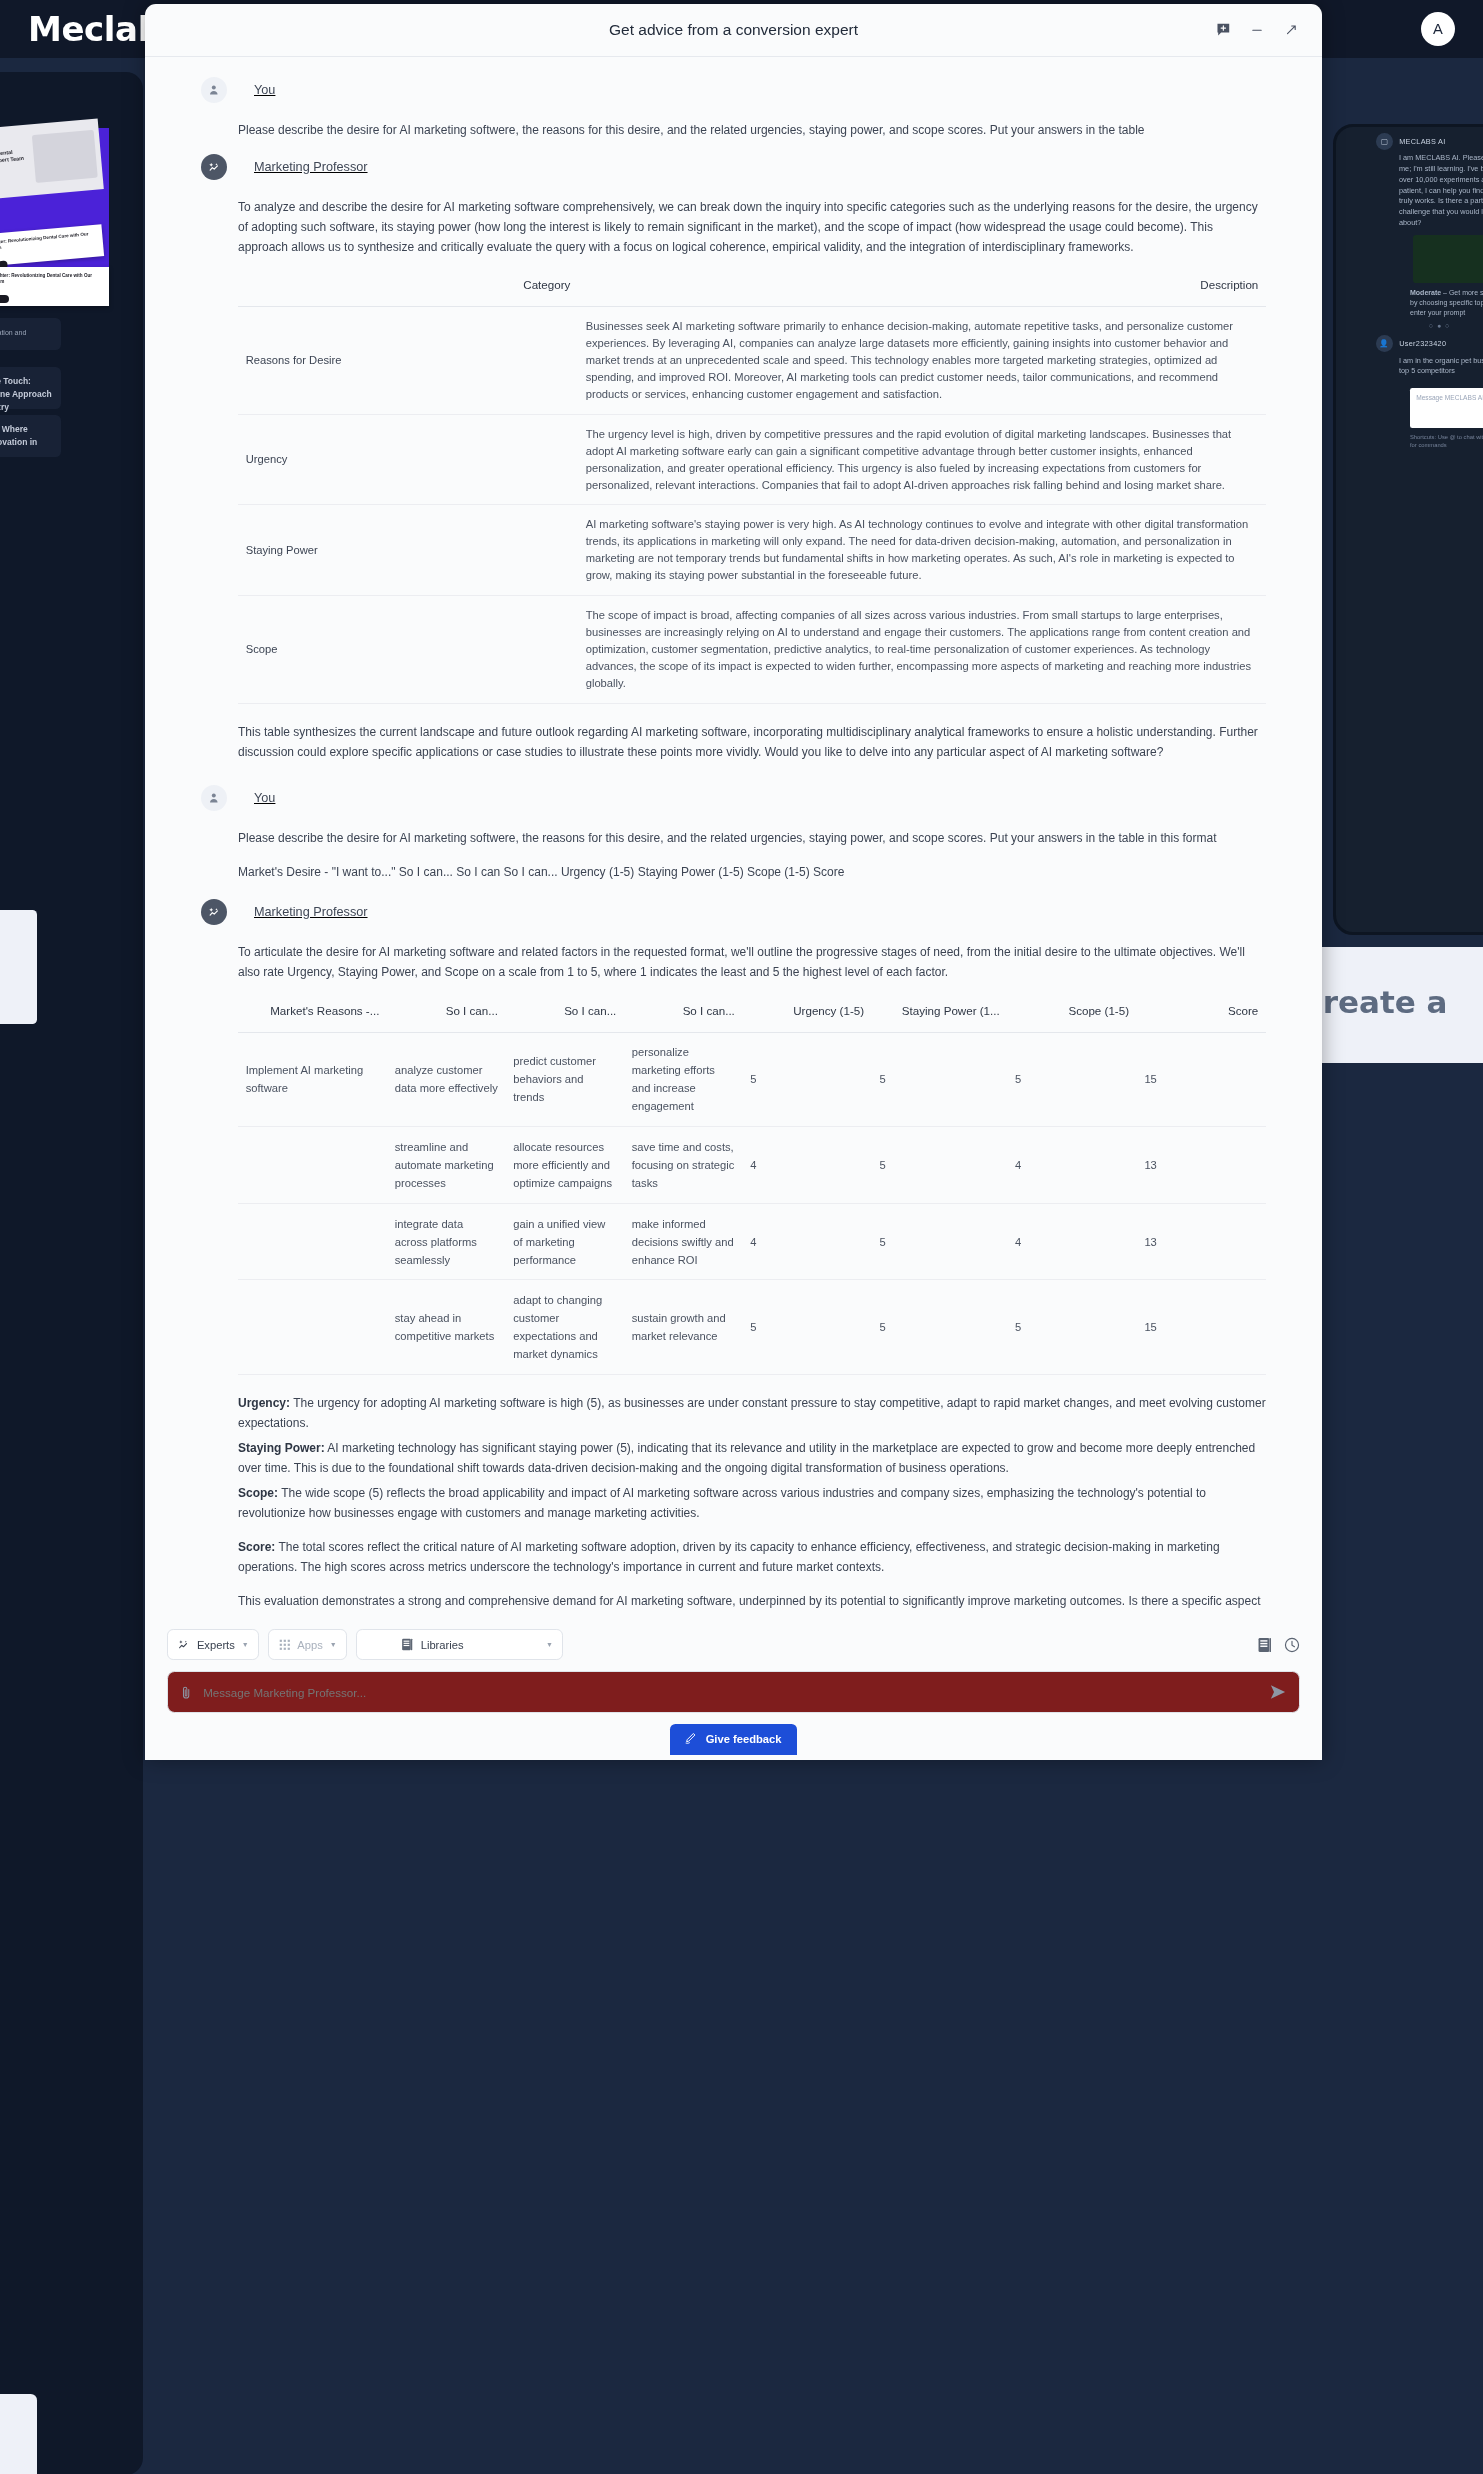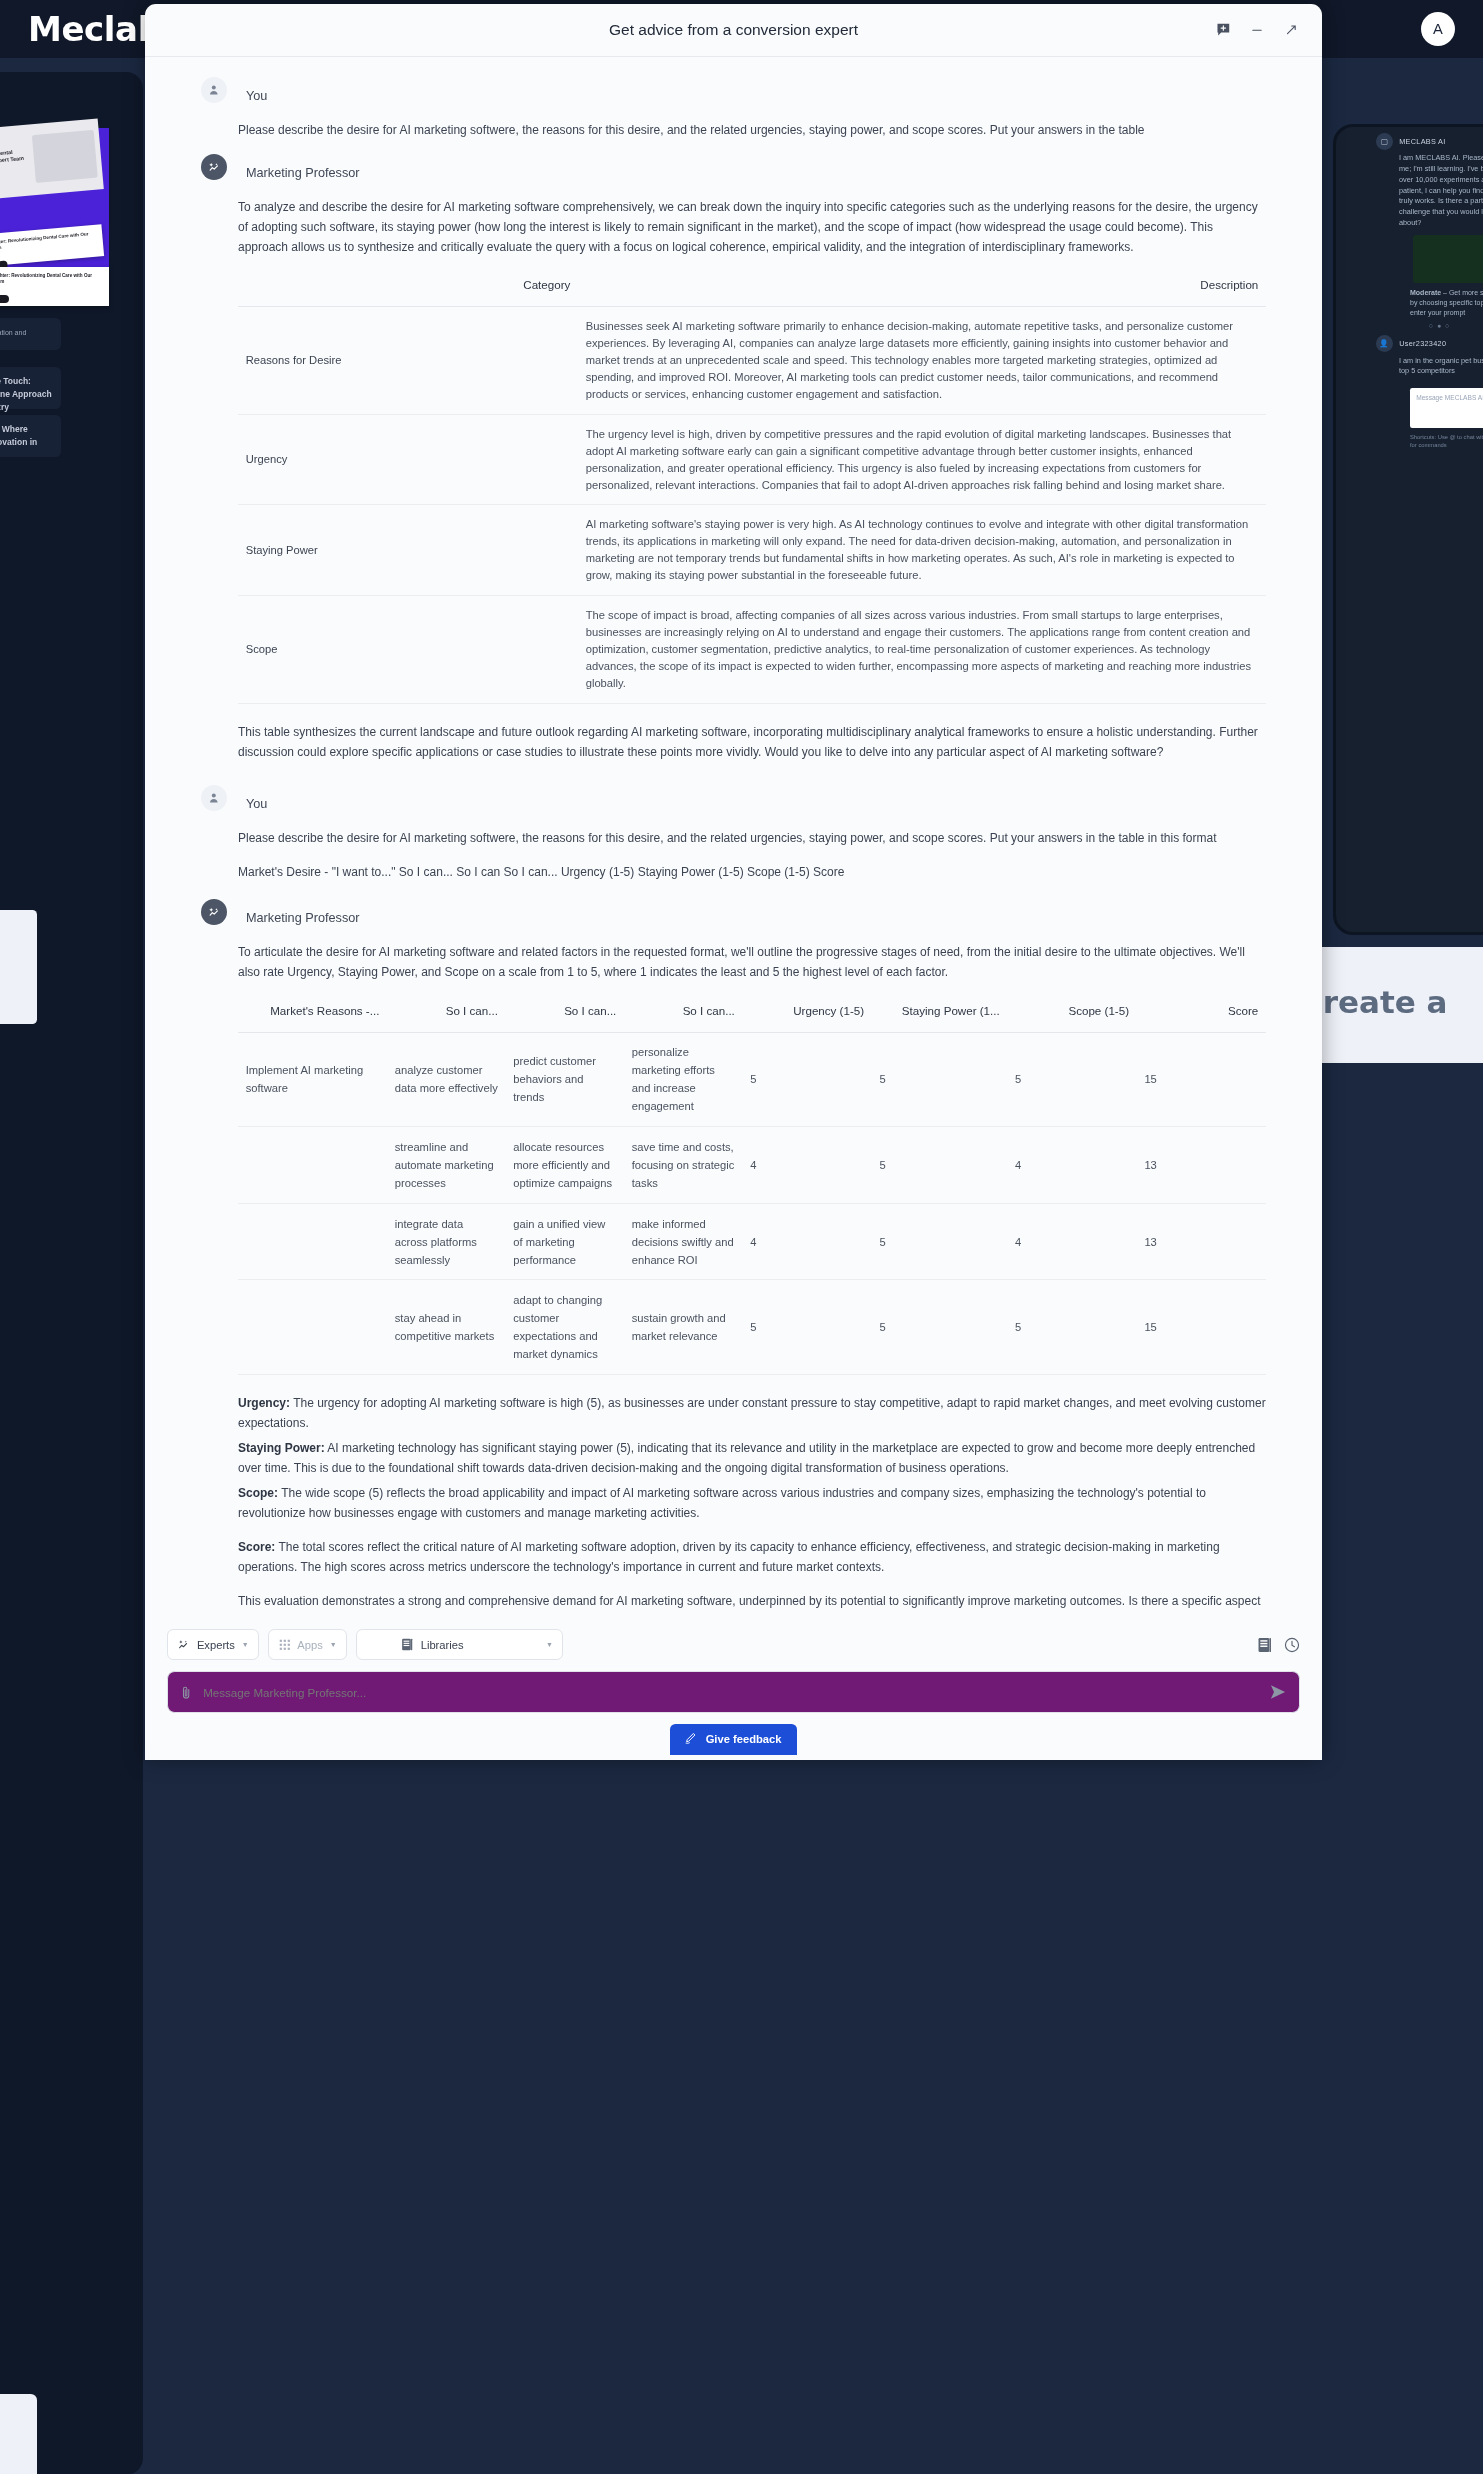--- a/index.html
+++ b/index.html
@@ -236,23 +236,24 @@
 
   
   .conversation {
     flex: 1;
     overflow: hidden;
     padding: 20px 56px 0 56px;
   }
   .msg { margin-bottom: 4.6px; }
   .msg-head {
     display: flex;
-    align-items: flex-end;
-    gap: 19px;
+    align-items: center;
+    gap: 27px;
     margin-bottom: 17px;
+    text-decoration: underline;
   }
   .avatar-user {
     width: 26px; height: 26px;
     border-radius: 50%;
     background: #eef1f6;
     display: flex; align-items: center; justify-content: center;
     flex: none;
   }
   .avatar-ai {
     width: 26px; height: 26px;
@@ -347,21 +348,21 @@
     display: flex;
     align-items: center;
     gap: 12.4px;
     color: #5b6472;
   }
   .input-row {
     display: flex;
     align-items: center;
     gap: 10.8px;
     border: 0.8px solid #dfe3e9;
-    background: #701a75;
+    background: #7f1d1d;
     border-radius: 7.7px;
     height: 42px;
     padding: 0 12.4px;
     margin-bottom: 10.8px;
   }
   .input-row .ph {
     flex: 1;
     font-size: 11.6px;
     color: #a4adba;
     border: none;

